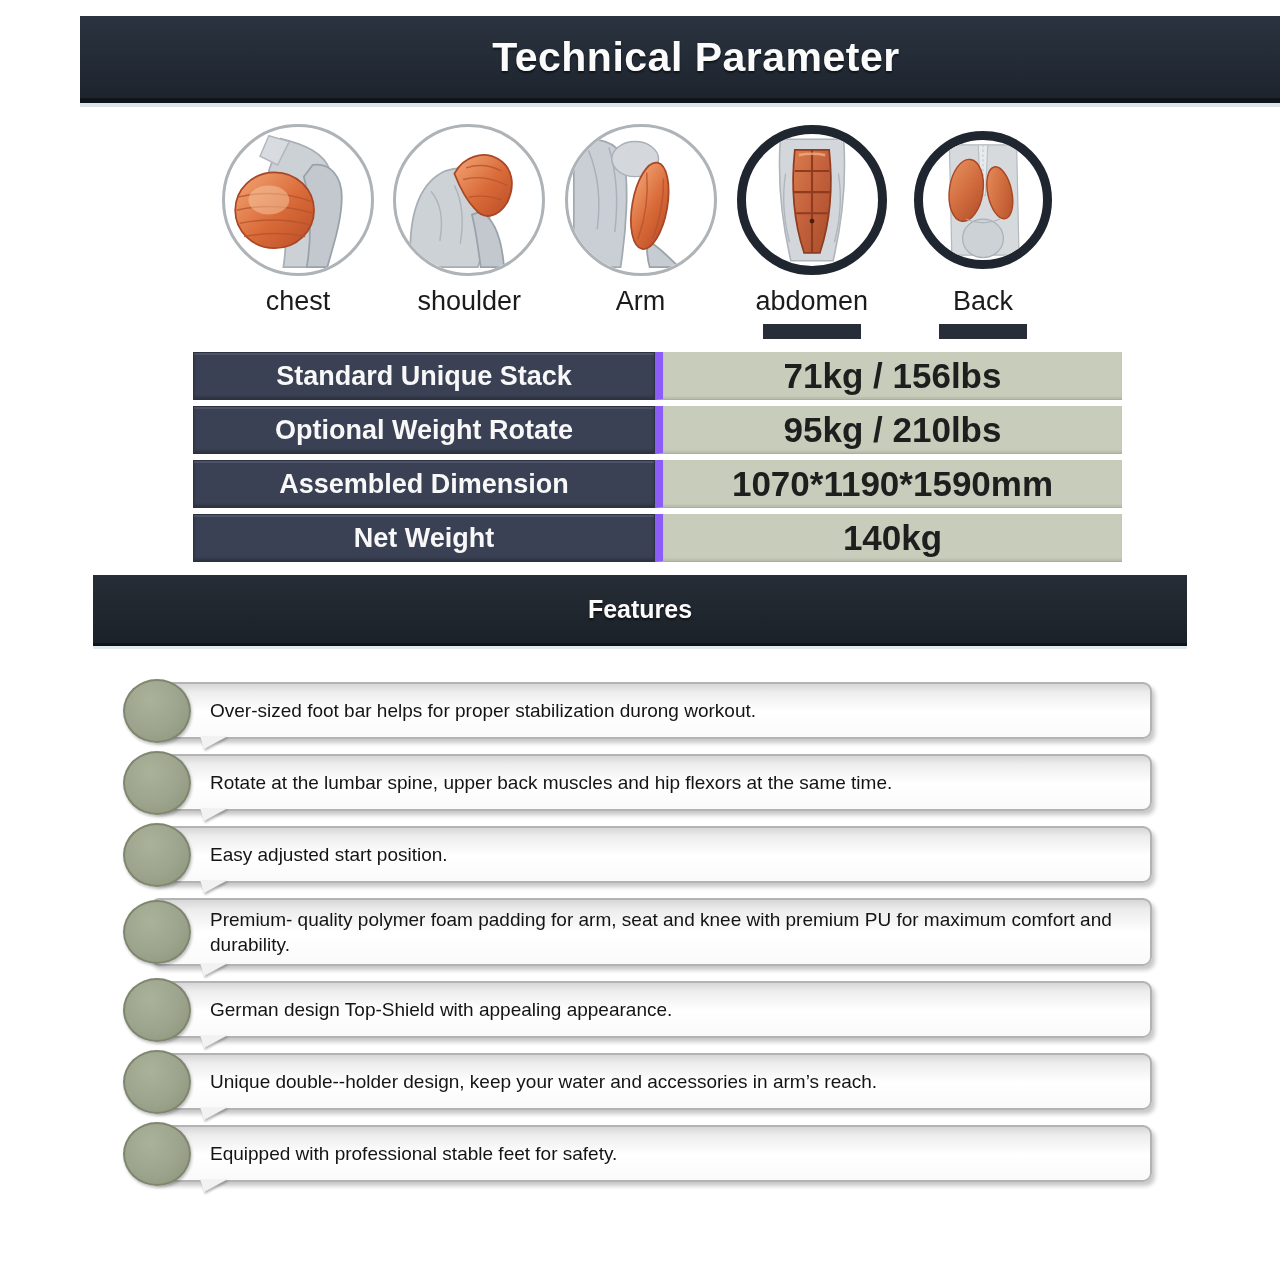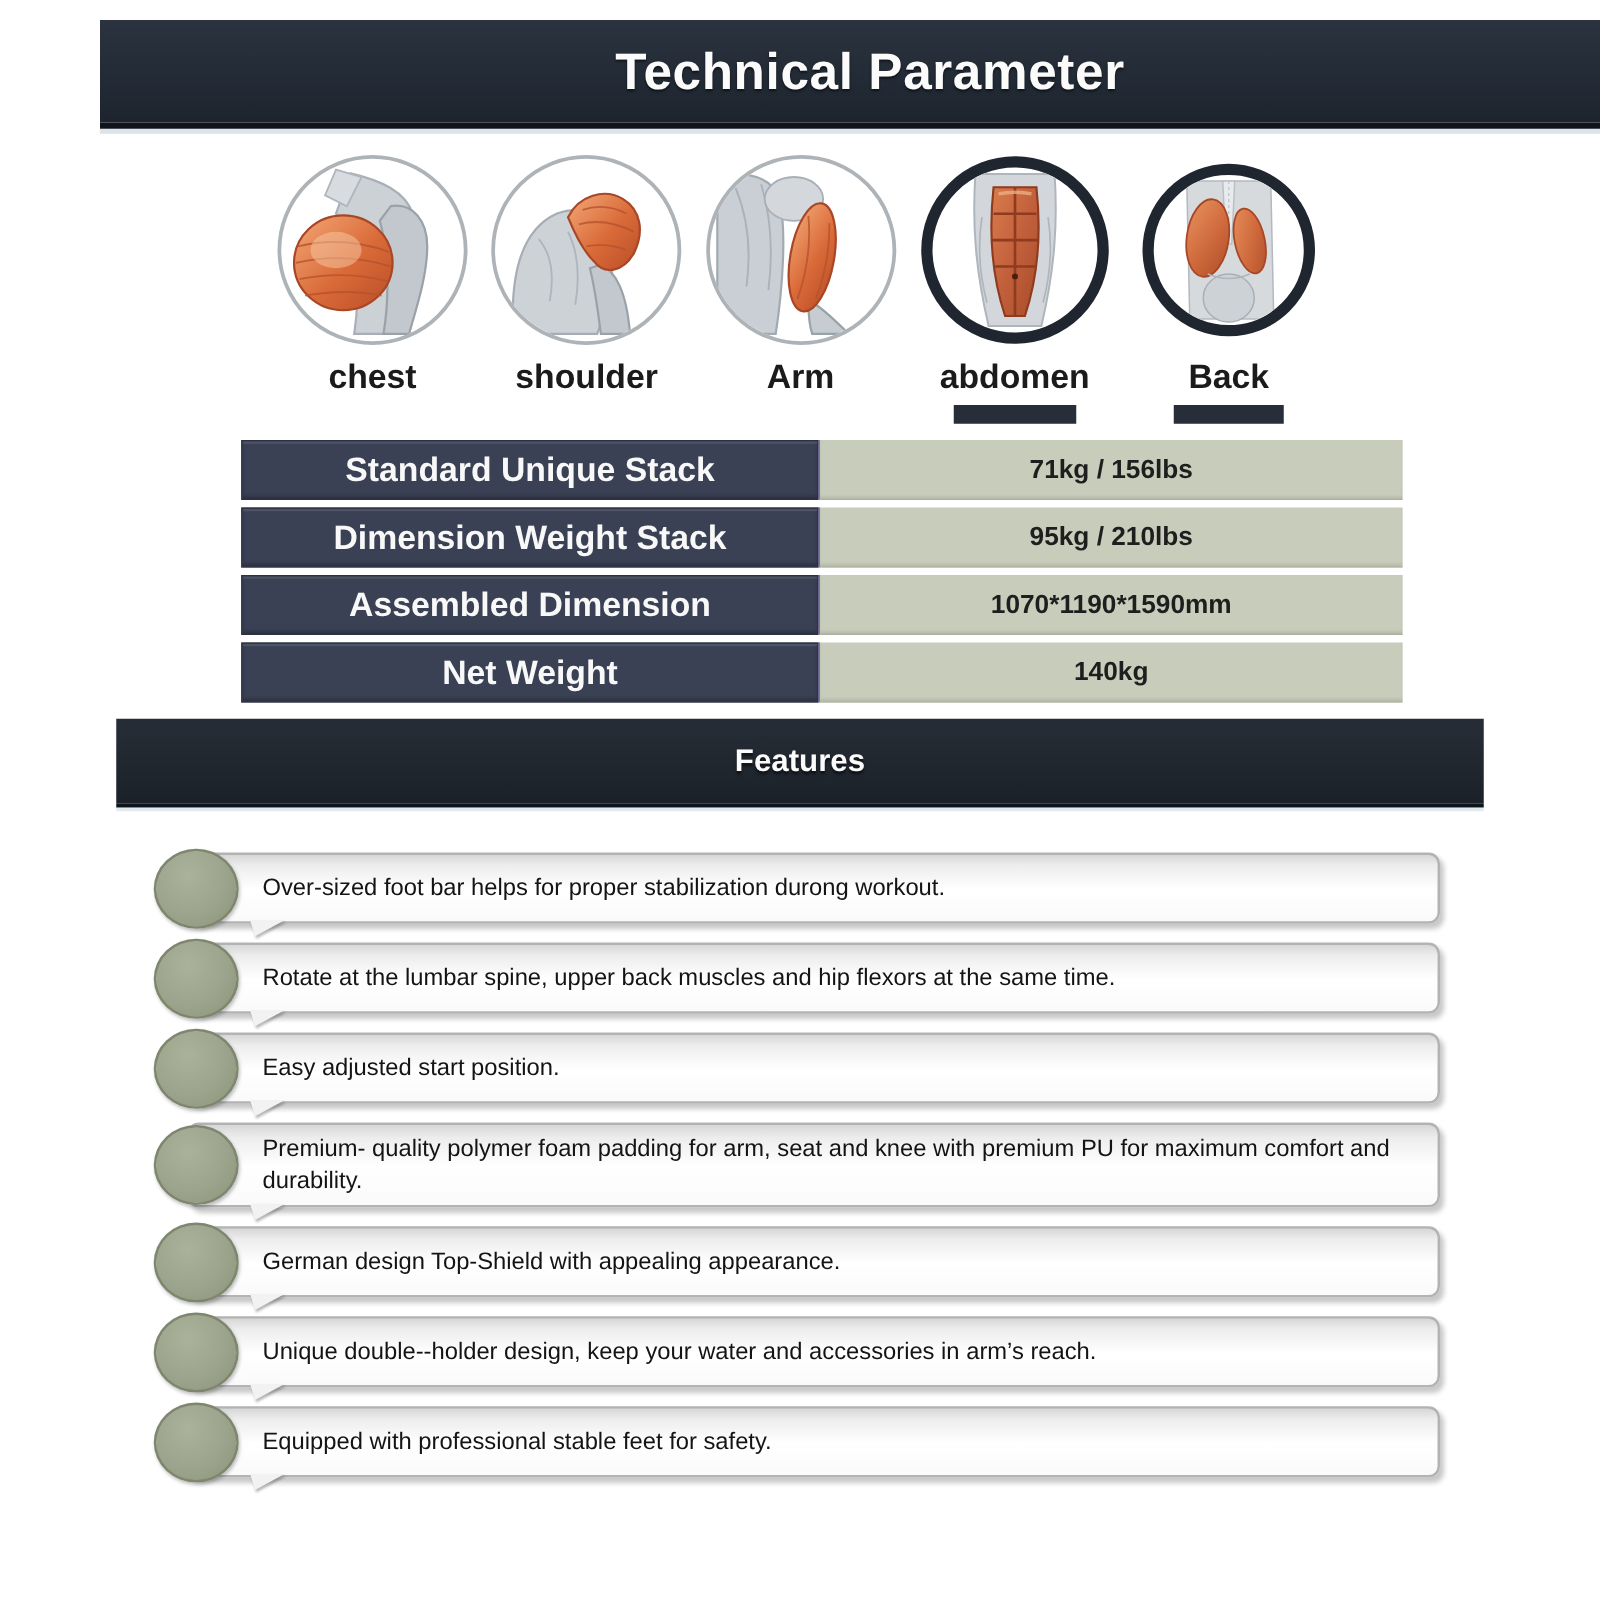--- a/index.html
+++ b/index.html
@@ -29,21 +29,21 @@
   .muscle{width:170px;display:flex;flex-direction:column;align-items:center;}
   .circle-wrap{height:164px;display:flex;align-items:center;justify-content:center;}
   .circle{
     box-sizing:border-box;border-radius:50%;overflow:hidden;background:#ffffff;
     width:152px;height:152px;border:3px solid #aeb3b7;
   }
   .circle.active{border:9px solid #20262f;width:150px;height:150px;}
   .circle.small{width:138px;height:138px;}
   .circle svg{width:100%;height:100%;display:block;}
   .muscle-label{
-    margin-top:4px;font-size:27px;font-weight:700;color:#1b1b1b;text-align:right;
+    margin-top:4px;font-size:27px;font-weight:400;color:#1b1b1b;text-align:right;
   }
   .underline-bar{height:15px;background:#272e3a;margin-top:7px;}
   .underline-bar.w1{width:98px;}
   .underline-bar.w2{width:88px;}
 
   
   .spec-table{
     position:absolute;left:193px;top:352px;width:929px;
     display:flex;flex-direction:column;gap:6px;
   }
@@ -51,22 +51,22 @@
   .spec-label{
     width:460px;background:#3a4154;color:#f8f8f8;
     display:flex;align-items:center;justify-content:center;
     font-size:27px;font-weight:bold;
     box-shadow:inset 0 2px 0 rgba(255,255,255,0.10), inset 0 -2px 3px rgba(0,0,0,0.25);
     border:1px solid #2c3242;
   }
   .spec-value{
     flex:1;background:#c8ccba;color:#1e1e1e;
     display:flex;align-items:center;justify-content:center;
-    font-size:21px;font-weight:600;
-    border-left:1px solid #8b5cf6;border-bottom:1px solid #aab0a0;
+    font-size:35px;font-weight:600;
+    border-left:8px solid #8b5cf6;border-bottom:1px solid #aab0a0;
     box-shadow:inset 0 -2px 2px rgba(0,0,0,0.08);
   }
 
   
   .features-header{
     position:absolute;left:93px;top:575px;width:1094px;height:68px;
     background:linear-gradient(180deg,#272d36 0%,#20262e 60%,#1b2129 100%);
     border-bottom:3px solid #0f141a;
     box-shadow:0 3px 0 rgba(205,220,228,0.6);
     display:flex;align-items:center;justify-content:center;
@@ -239,21 +239,21 @@
 
 </div>
 
 <div class="spec-table">
   <div class="spec-row">
     <div class="spec-label">Standard Unique Stack</div>
     <div class="spec-value">71kg / 156lbs</div>
   </div>
 
   <div class="spec-row">
-    <div class="spec-label">Dimension Weight Stack</div>
+    <div class="spec-label">Optional Weight Rotate</div>
     <div class="spec-value">95kg / 210lbs</div>
   </div>
 
   <div class="spec-row">
     <div class="spec-label">Assembled Dimension</div>
     <div class="spec-value">1070*1190*1590mm</div>
   </div>
 
   <div class="spec-row">
     <div class="spec-label">Net Weight</div>

